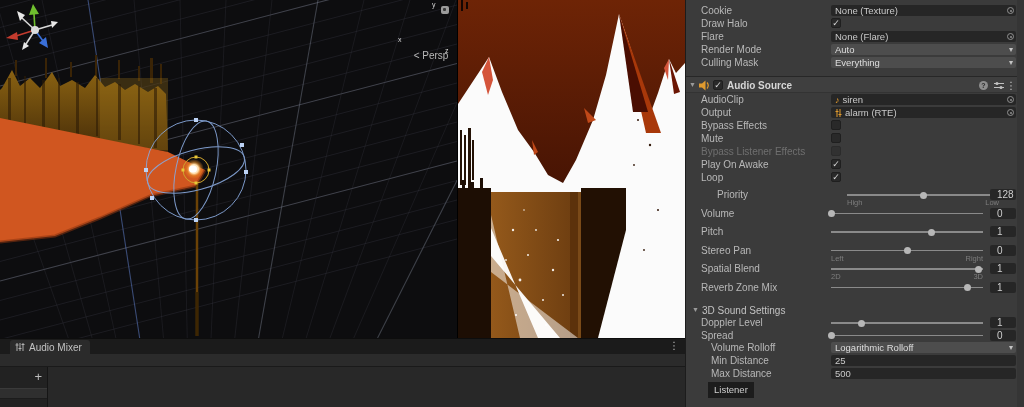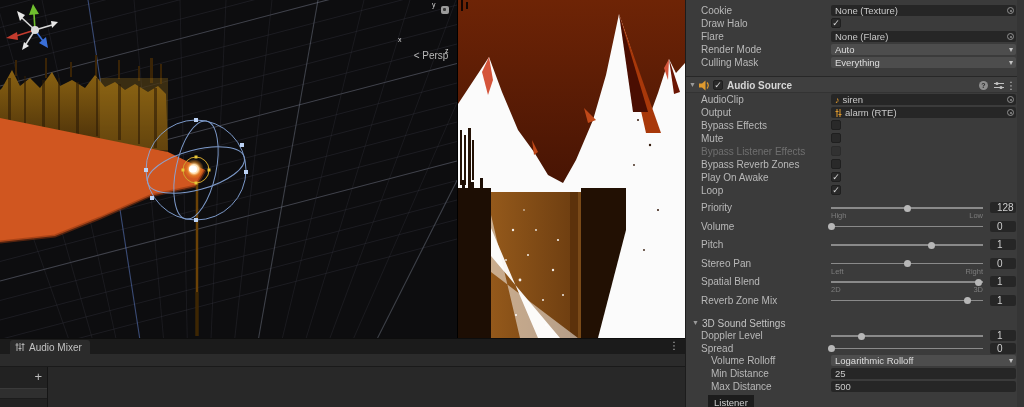--- a/index.html
+++ b/index.html
@@ -84,21 +84,21 @@
     background:#b7b7b7; }
   .sub { position:absolute; top:10px; font-size:7.5px; color:#7d7d7d; }
   .sub.min { left:0; } .sub.max { right:0; }
   .valbox { position:absolute; right:8px; top:1px; width:26px; height:11px; background:#262626;
     border-radius:2px; color:#cecece; font-size:10px; line-height:11px; padding-left:7px; }
   .fold-row { position:relative; height:12px; }
   .fold-row .fold { position:absolute; left:6px; top:2px; font-size:7px; color:#9a9a9a; }
   .fold-row .flabel { position:absolute; left:16px; top:0.5px; color:#c2c2c2; }
   .listener-badge { display:inline-block; margin:3px 0 0 22px; background:#1c1c1c;
     color:#cfcfcf; font-size:9.5px; padding:2px 6px 3px; }
-  .mt4 { margin-top:4px; } .mb7 { } .mt5 { margin-top:5px; }
+  .mt4 { margin-top:4px;margin-left:16px; } .mb7 { } .mt5 { margin-top:5px; }
 </style>
 </head>
 <body>
 
 <div class="app">
 
   <div class="scene">
     <svg id="scene-grid" width="457" height="338">
         <line x1="0" y1="8" x2="457" y2="-112" stroke="rgba(70,70,82,0.35)" stroke-width="0.8"></line>
         <line x1="0" y1="27.5" x2="457" y2="-92.5" stroke="rgba(70,70,82,0.35)" stroke-width="0.8"></line>
@@ -407,24 +407,20 @@
     </div>
     <div class="row">
       <span class="lbl">Mute</span>
       <div class="chk"></div>
     </div>
     <div class="row disabled">
       <span class="lbl">Bypass Listener Effects</span>
       <div class="chk"></div>
     </div>
     <div class="row">
-      <span class="lbl">Bypass Reverb Zones</span>
-      <div class="chk"></div>
-    </div>
-    <div class="row">
       <span class="lbl">Play On Awake</span>
       <div class="chk on">✓</div>
     </div>
     <div class="row">
       <span class="lbl">Loop</span>
       <div class="chk on">✓</div>
     </div>
 
     <div class="srow mt4">
       <span class="lbl">Priority</span>

